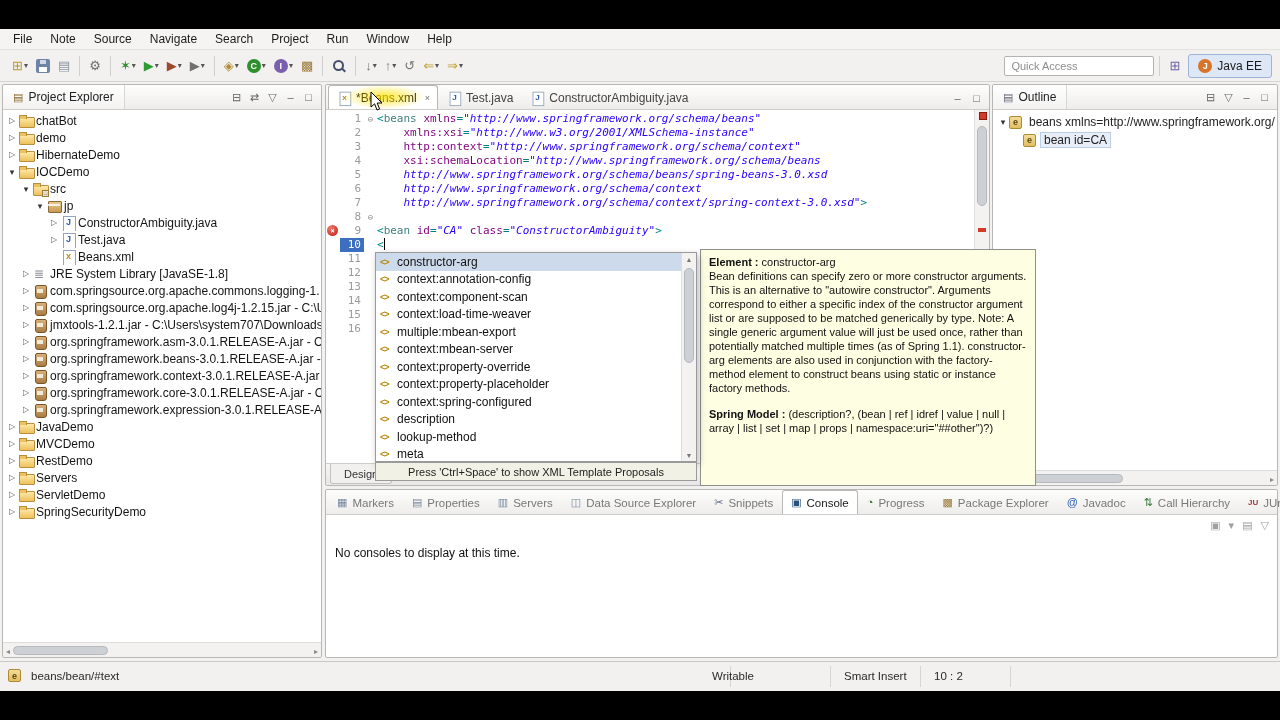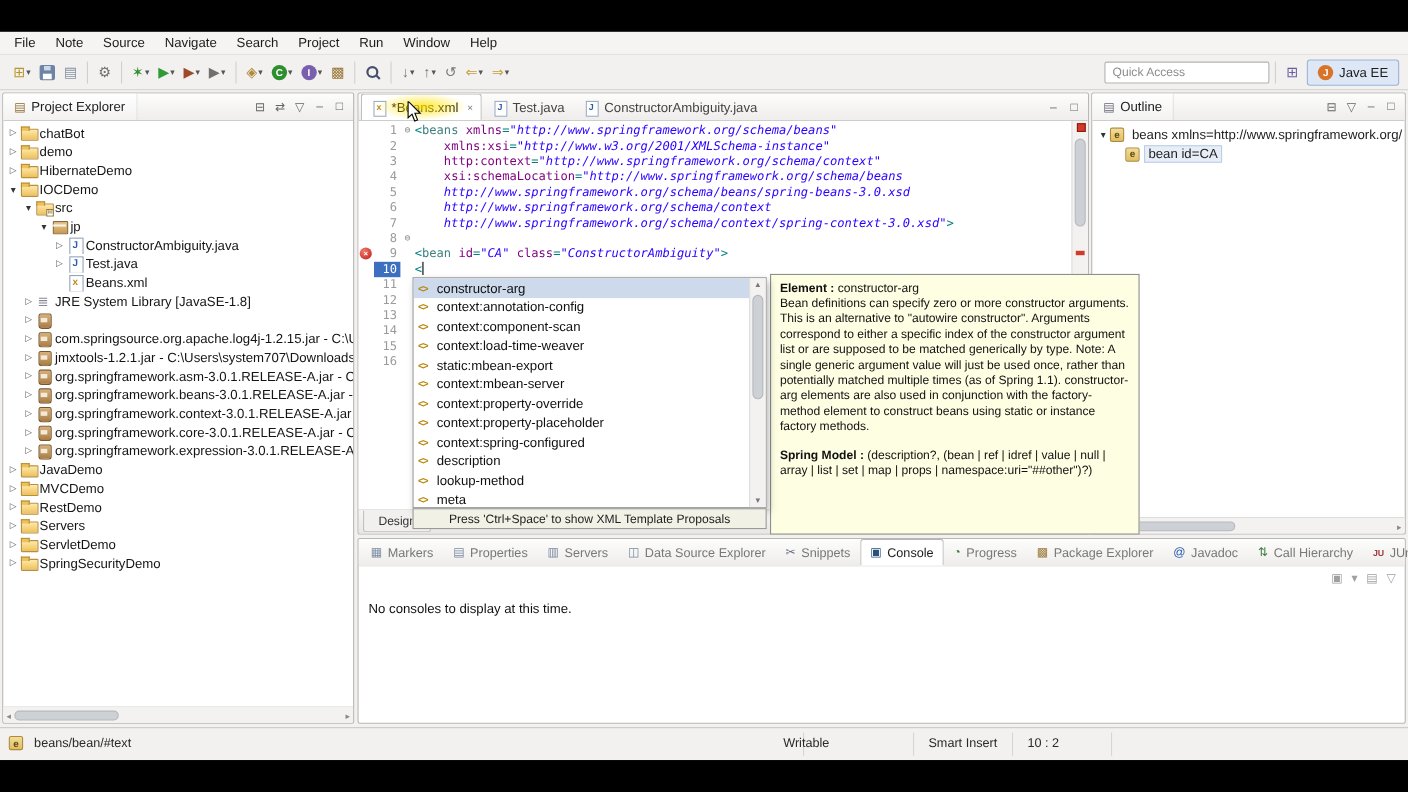--- a/index.html
+++ b/index.html
@@ -1,18 +1,18 @@
 <!DOCTYPE html>
 <html><head>
 <meta charset="utf-8">
 <style>
   *{margin:0;padding:0;box-sizing:border-box}
   html,body{width:1280px;height:720px;overflow:hidden;background:#000;
     font-family:"Liberation Sans",sans-serif;font-size:12px;color:#222}
-  .screen{position:relative;width:1280px;height:720px;background:#14532d}
+  .screen{position:relative;width:1280px;height:720px;background:#7dd3fc}
   .app-bg{position:absolute;left:0;top:29px;width:1280px;height:662px;background:#f2f1f0}
 
   
   .menubar{position:absolute;left:0;top:29px;width:1280px;height:21px;background:#f5f4f3;
     border-bottom:1px solid #e4e2e0;display:flex;align-items:center;padding-left:4px}
   .menu-item{padding:3px 9px;font-size:12px;color:#1c1c1c;cursor:default}
 
   
   .toolbar{position:absolute;left:0;top:50px;width:1280px;height:32px;background:#f2f1f0;
     border-bottom:1px solid #d6d4d2;display:flex;align-items:center;justify-content:space-between;padding:0 8px}
@@ -345,20 +345,21 @@
           <span class="tlabel">Beans.xml</span>
         </div>
         <div class="trow" style="padding-left: 17px;">
           <span class="arrow">▷</span>
           <span class="ti ti-lib"></span>
           <span class="tlabel">JRE System Library [JavaSE-1.8]</span>
         </div>
         <div class="trow" style="padding-left: 17px;">
           <span class="arrow">▷</span>
           <span class="ti ti-jar"></span>
+          <span class="tlabel">com.springsource.org.apache.commons.logging-1.</span>
         </div>
         <div class="trow" style="padding-left: 17px;">
           <span class="arrow">▷</span>
           <span class="ti ti-jar"></span>
           <span class="tlabel">com.springsource.org.apache.log4j-1.2.15.jar - C:\U</span>
         </div>
         <div class="trow" style="padding-left: 17px;">
           <span class="arrow">▷</span>
           <span class="ti ti-jar"></span>
           <span class="tlabel">jmxtools-1.2.1.jar - C:\Users\system707\Downloads'</span>
@@ -664,21 +665,21 @@
         <div class="ca-row">
           <span class="ca-icon">&lt;&gt;</span>
           <span class="ca-label">context:component-scan</span>
         </div>
         <div class="ca-row">
           <span class="ca-icon">&lt;&gt;</span>
           <span class="ca-label">context:load-time-weaver</span>
         </div>
         <div class="ca-row">
           <span class="ca-icon">&lt;&gt;</span>
-          <span class="ca-label">static:mbean-export</span>
+          <span class="ca-label">multiple:mbean-export</span>
         </div>
         <div class="ca-row">
           <span class="ca-icon">&lt;&gt;</span>
           <span class="ca-label">context:mbean-server</span>
         </div>
         <div class="ca-row">
           <span class="ca-icon">&lt;&gt;</span>
           <span class="ca-label">context:property-override</span>
         </div>
         <div class="ca-row">

